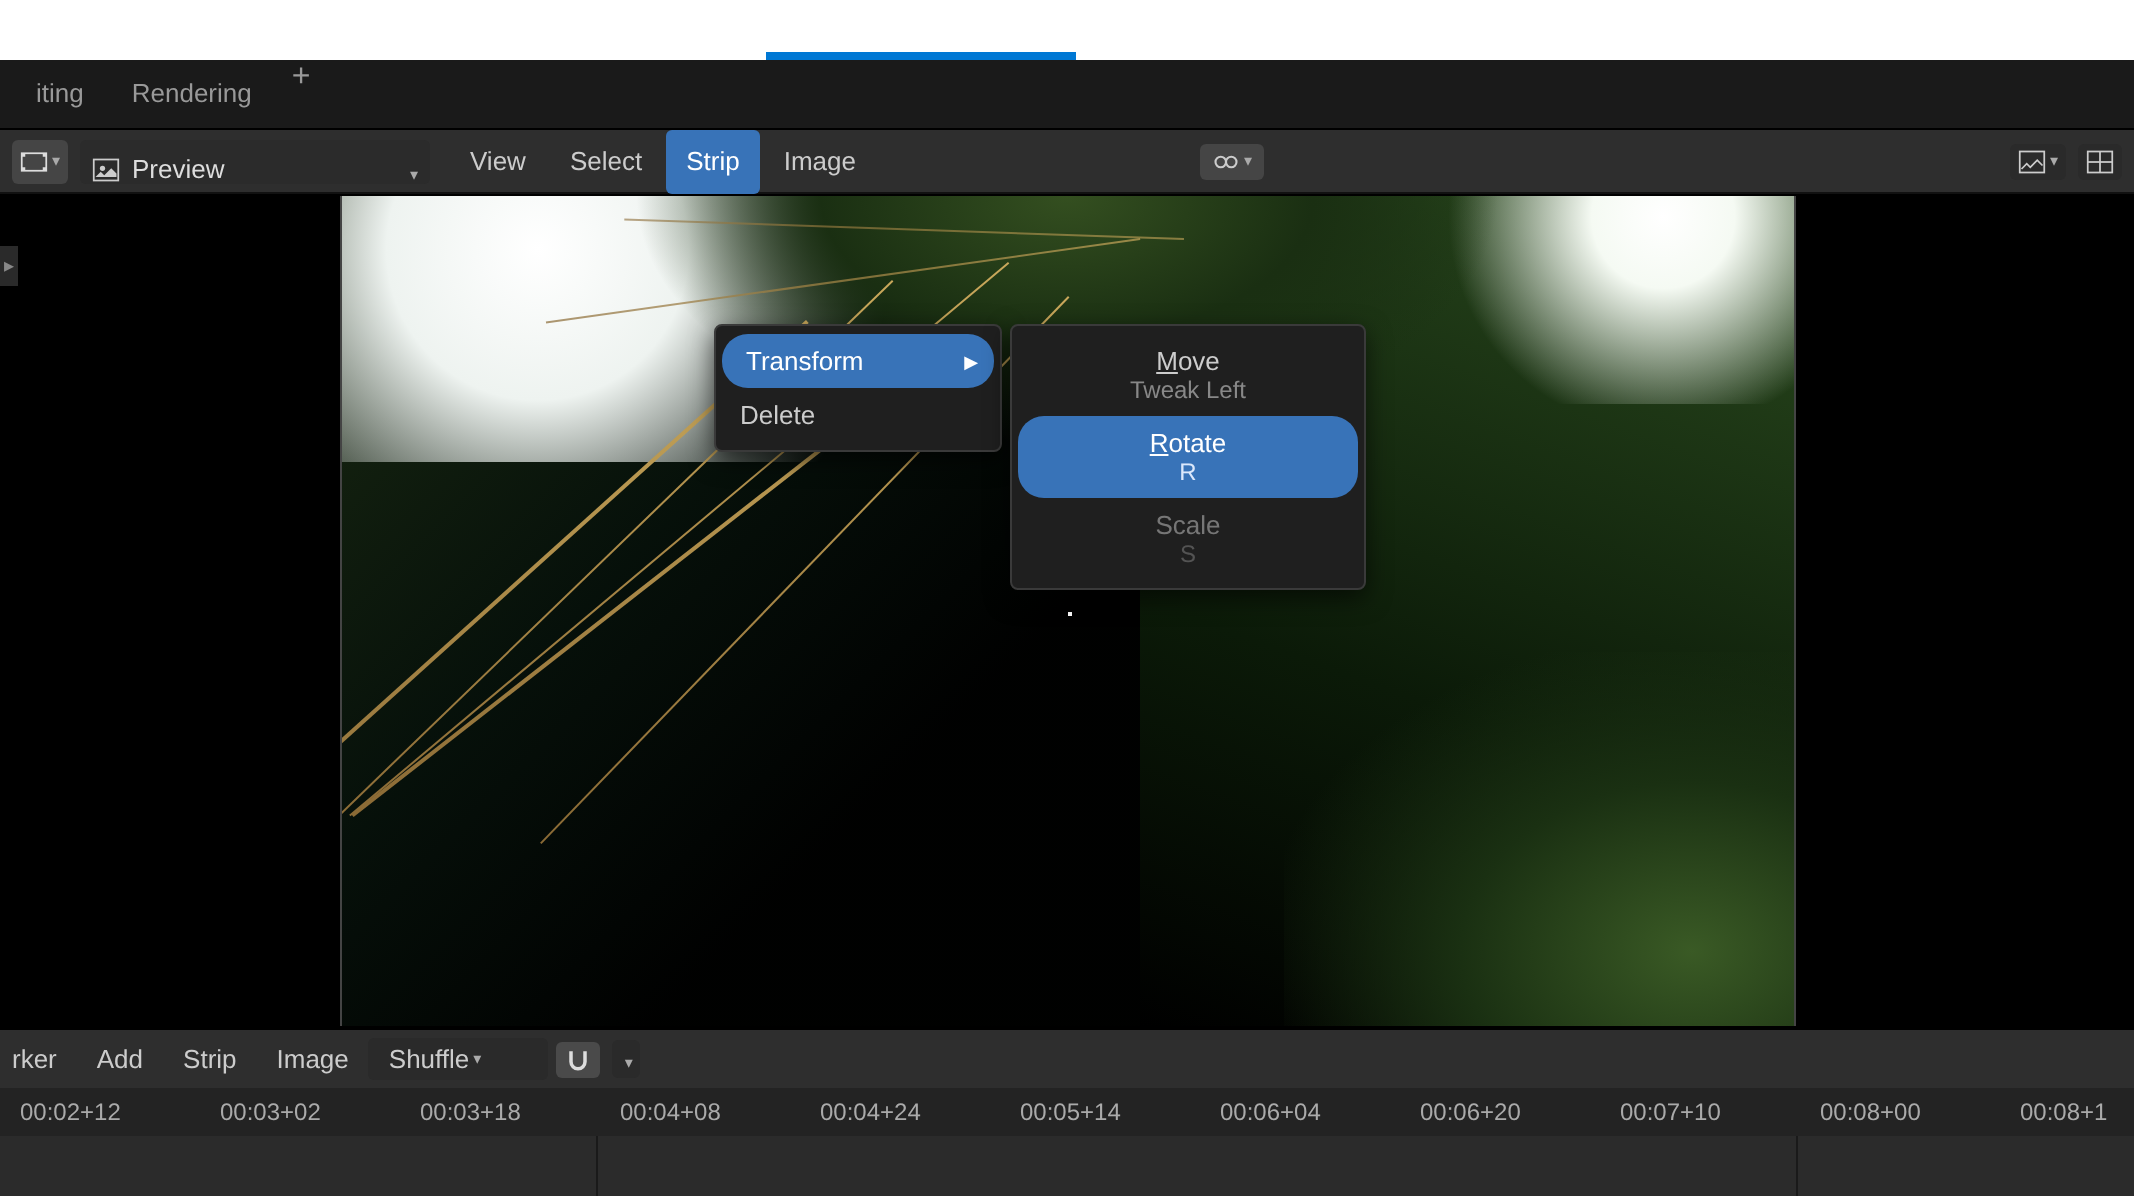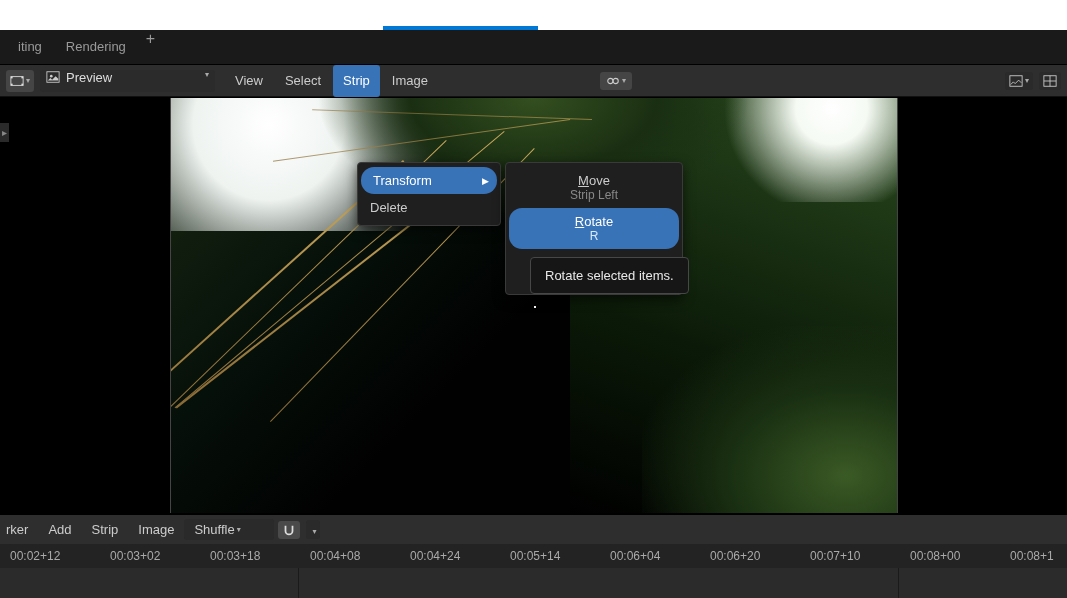--- a/index.html
+++ b/index.html
@@ -10,21 +10,21 @@
 .tabbar { height: 35px; display:flex; align-items:flex-start; padding: 0 6px; background:#1a1a1a; border-bottom:1px solid #000; }
 .workspace-tab { padding: 0 12px; color:#999; line-height:34px; cursor:pointer; }
 .plus-tab { color:#999; padding: 0 8px; font-size:16px; }
 .tophdr-right { position:absolute; right:4px; top:38px; }
 .icon-btn { background:#2a2a2a; border-radius:3px; padding:2px 4px; color:#bbb; display:inline-flex; align-items:center; }
 
 .preview-hdr { height: 32px; background:#2e2e2e; display:flex; align-items:center; padding:0 6px; border-bottom:1px solid #111; position:relative; }
 .hdr-seg { display:flex; align-items:center; gap:2px; }
 .editor-icon { width:28px; height:22px; background:#454545; border-radius:3px; display:flex; align-items:center; justify-content:center; margin-right:4px; position:relative; }
 .dropdown-caret { font-size:8px; margin-left:2px; color:#aaa; }
-.preview-mode { height:22px; background:#2b2b2b; border-radius:3px; display:flex; align-items:flex-start; padding:0 6px; margin-right:8px; width:175px; }
+.preview-mode { height:22px; background:#2b2b2b; border-radius:3px; display:flex; align-items:flex-end; padding:0 6px; margin-right:8px; width:175px; }
 .preview-mode span.lbl { flex:1; color:#ddd; margin-left:6px; }
 .menu-item { padding: 0 10px; color:#ccc; line-height:32px; cursor:pointer; }
 .menu-item.active { background:#3873b8; color:#fff; border-radius:3px; }
 .pivot { margin-left:160px; background:#454545; border-radius:3px; padding:2px 6px; display:flex; align-items:center; }
 .hdr-right { position:absolute; right:6px; display:flex; gap:6px; }
 
 .preview-area { height: 417px; background:#000; position:relative; display:flex; justify-content:center; }
 .video-canvas { width:728px; height:415px; margin-top:1px; background:#0b120a; position:relative; overflow:hidden; border-left:1px solid #444; border-right:1px solid #444; }
 .sidebar-toggle { position:absolute; left:0; top:26px; color:#888; font-size:10px; background:#2a2a2a; padding:4px 2px; }
 
@@ -169,35 +169,32 @@
         <span class="sub">▶</span>
       </div>
       <div class="dd-row">
         <span>Delete</span>
       </div>
     </div>
 
     <div class="dropdown-menu dd2">
       <div class="dd-row">
         <span><u>M</u><span></span>ove</span>
-        <span class="shortcut">Strip Left</span>
+        <span class="shortcut">Tweak Left</span>
       </div>
       <div class="dd-row hl">
         <span><u>R</u>otate</span>
         <span class="shortcut">R</span>
       </div>
       <div class="dd-row" style="opacity:0.5">
         <span>Scale</span>
         <span class="shortcut">S</span>
       </div>
     </div>
 
-    <div class="tooltip">
-      <span>Rotate selected items.</span>
-    </div>
   </div>
 
   <div class="seq-hdr">
     <div class="menu-item" style="padding-left:0">rker</div>
     <div class="menu-item">Add</div>
     <div class="menu-item">Strip</div>
     <div class="menu-item">Image</div>
     <div class="overlap">
       <div class="overlap-sel">
         <span>Shuffle</span>

